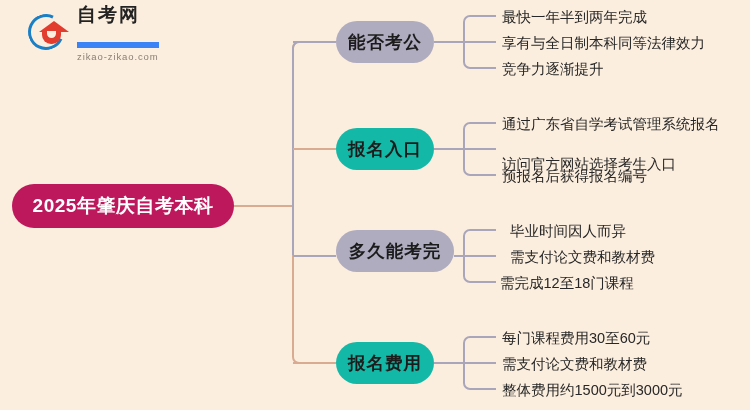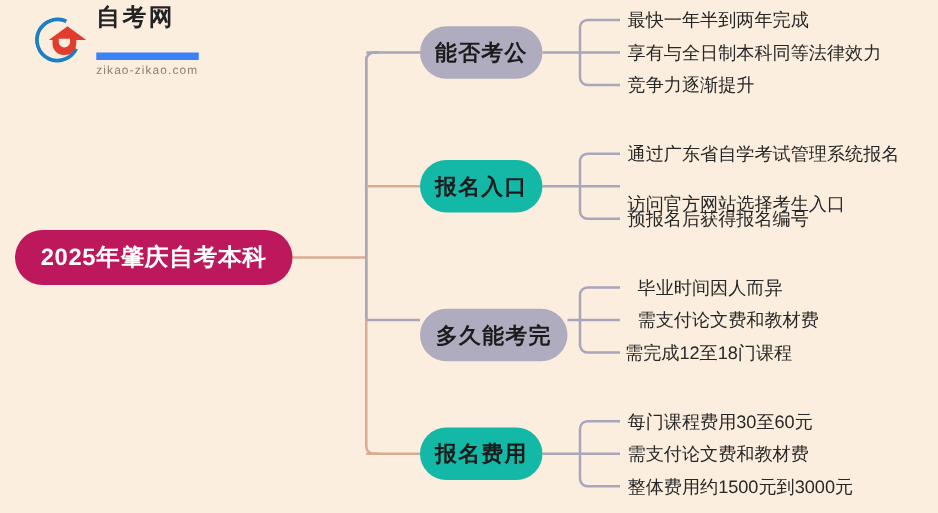--- a/index.html
+++ b/index.html
@@ -114,21 +114,21 @@
     height: 42px;
     border-radius: 21px;
     font-size: 17.5px;
     letter-spacing: 1px;
   }
   .purple { background: #b0acc0; }
   .tan    { background: #14b8a6; }
 
   #branch-0 { left: 336px; top: 21px;  width: 98px; text-align: right; }
   #branch-1 { left: 336px; top: 128px; width: 98px; }
-  #branch-2 { left: 336px; top: 247px; width: 118px; }
+  #branch-2 { left: 336px; top: 230px; width: 118px; }
   #branch-3 { left: 336px; top: 342px; width: 98px; }
 
   
   .leaf {
     position: absolute;
     font-size: 14.5px;
     color: #272727;
     white-space: nowrap;
     line-height: 1;
   }

